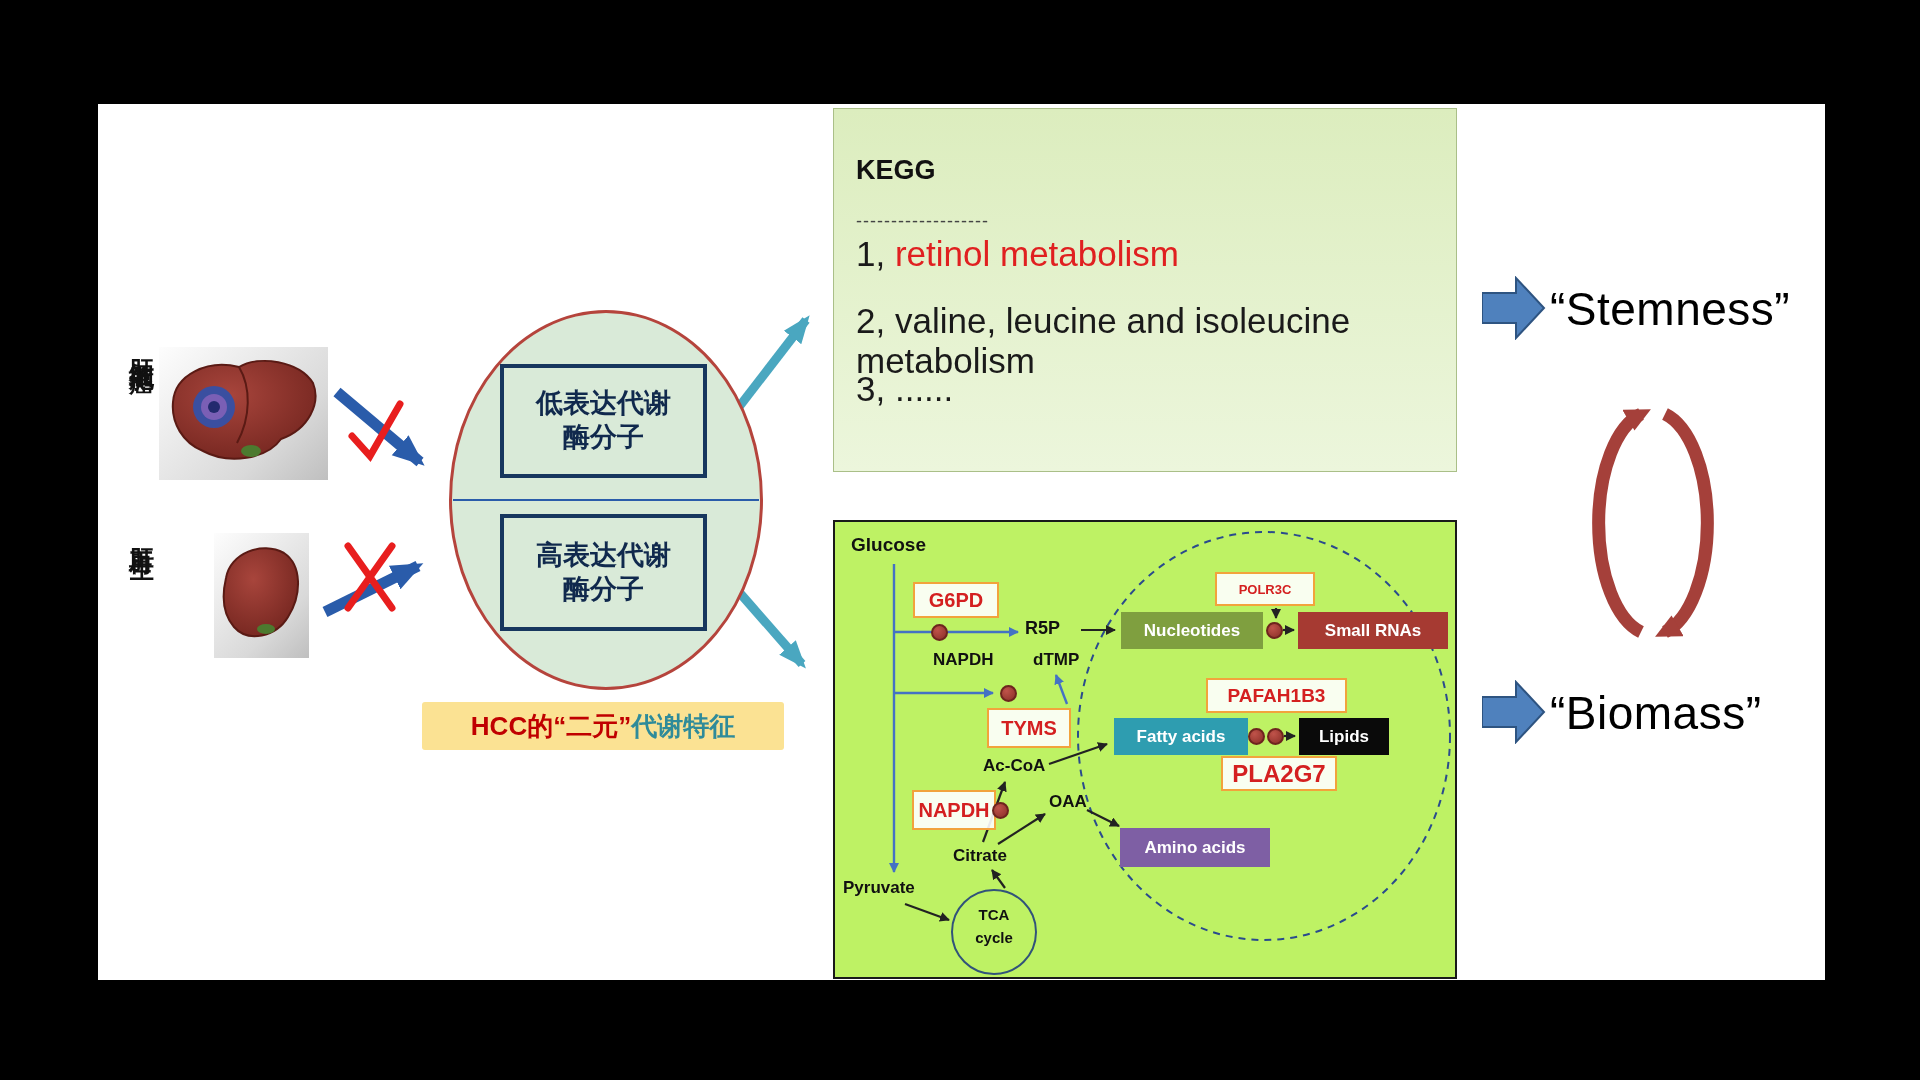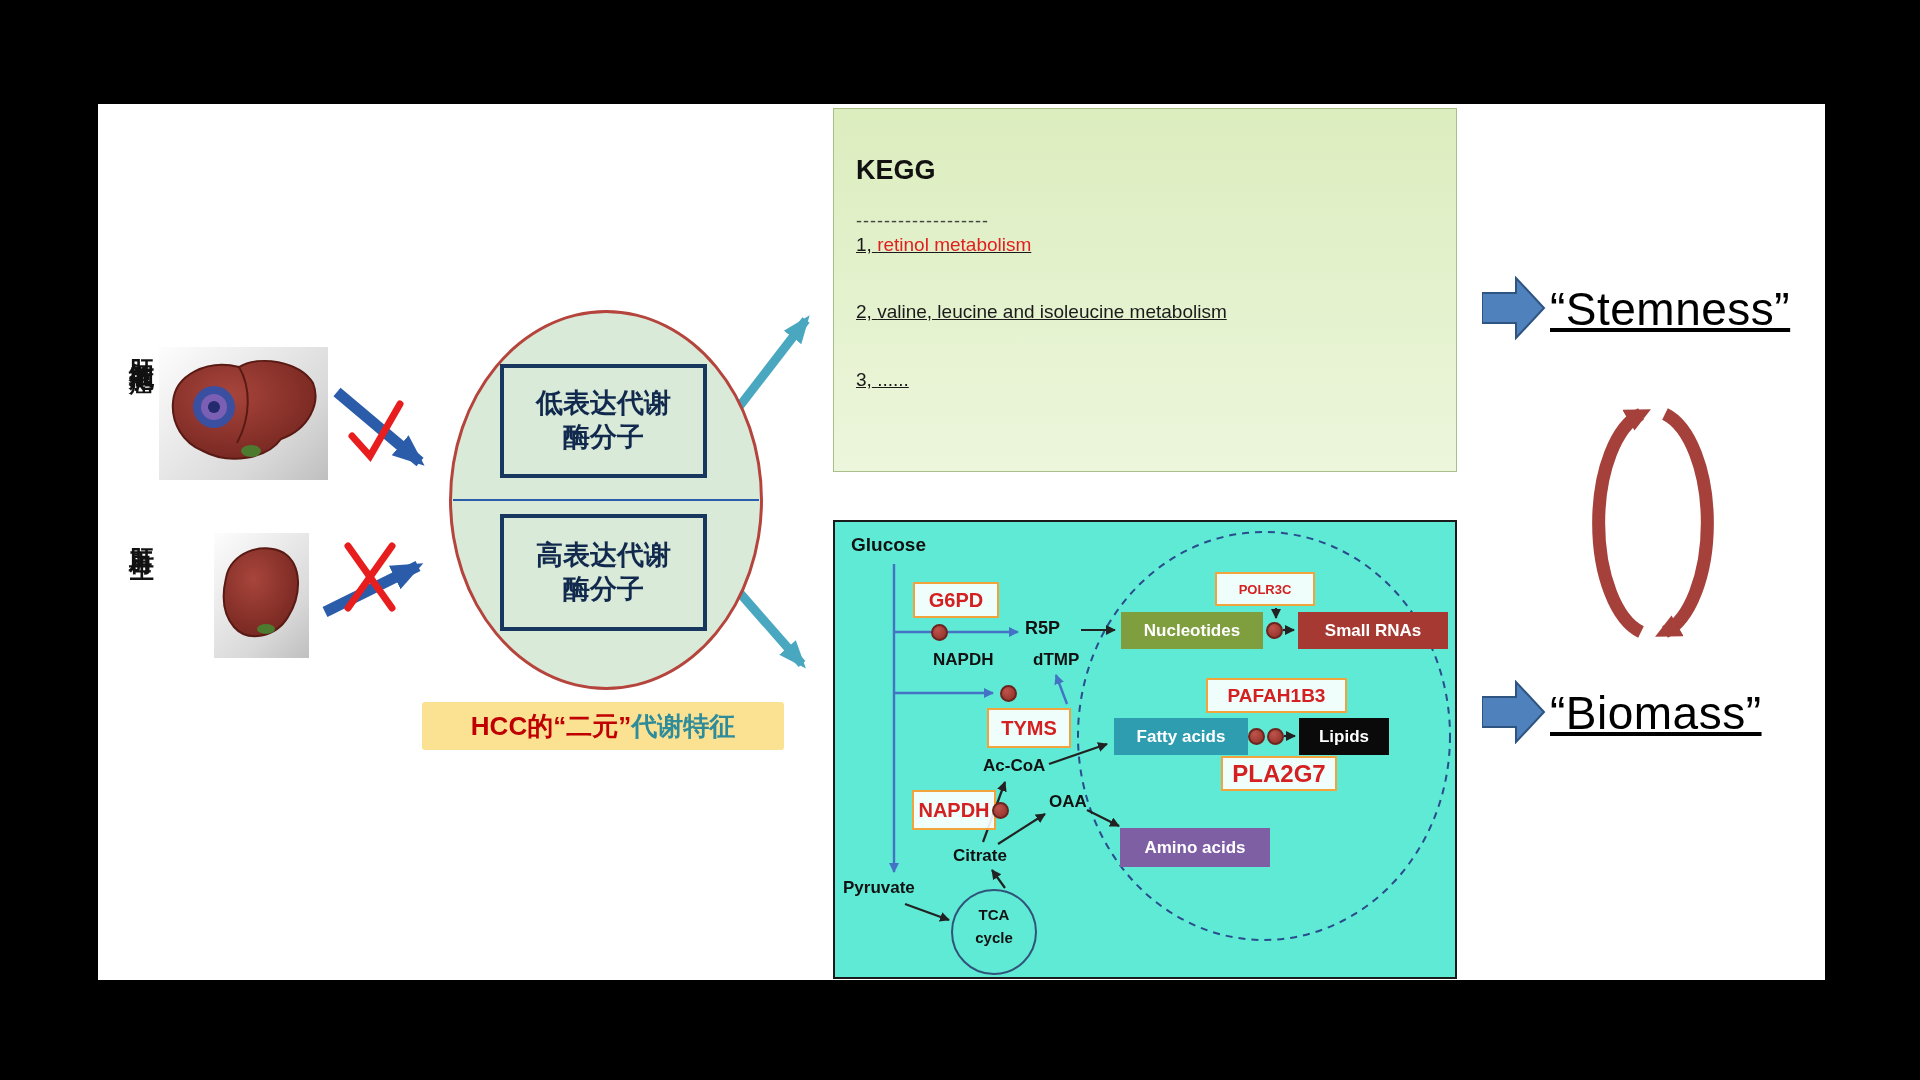--- a/index.html
+++ b/index.html
@@ -31,38 +31,38 @@
             font-size:26px; border-radius:3px; }
   .banner .p1 { color:#c00000; }
   .banner .p2 { color:#2e8b9a; }
 
   
   .kegg-box { left:735px; top:4px; width:624px; height:364px;
               background:linear-gradient(180deg,#dcedbe 0%,#ecf6dc 100%);
               border:1px solid #aabf88; }
   .kegg-title { left:22px; top:46px; font-size:27px; font-weight:bold; color:#111; }
   .kegg-divider { left:22px; top:102px; font-size:18px; color:#444; letter-spacing:1px; }
-  .kegg-item { font-size:19px; color:#1a1a1a;text-decoration:underline; }
+  .kegg-item { font-size:35px; color:#1a1a1a; }
   .kegg-item .kegg-text.red { color:#e02020; }
 
   
-  .pathway-box { left:735px; top:416px; width:624px; height:459px; background:#5eead4;
+  .pathway-box { left:735px; top:416px; width:624px; height:459px; background:#bef264;
                  border:2px solid #1a1a1a; }
   .p-label { position:absolute; font-weight:bold; color:#111; white-space:nowrap; }
   .gene-box { position:absolute; border:2px solid #f2a33c; background:rgba(255,255,255,.9);
               color:#d42020; font-weight:bold; display:flex; align-items:center;
               justify-content:center; white-space:nowrap; }
   .chip { position:absolute; color:#fff; font-weight:bold; font-size:17px; display:flex;
           align-items:center; justify-content:center; white-space:nowrap; }
   .dot { position:absolute; width:17px; height:17px; border-radius:50%;
          background:radial-gradient(circle at 35% 30%, #c0534a, #8a2f28);
          border:2px solid #6e241e; }
 
   
-  .big-quote { font-size:46px; color:#000; letter-spacing:0.5px;text-decoration:underline; }
+  .big-quote { font-size:46px; color:#000; letter-spacing:0.5px; }
 </style>
 </head>
 <body>
 
 <div class="stage">
   <div class="content">
 
     <div class="abs vlabel" style="left:28px; top:236px; height:140px;">肝细胞癌</div>
     <div class="abs vlabel" style="left:28px; top:425px; height:110px;">肝再生</div>
 

